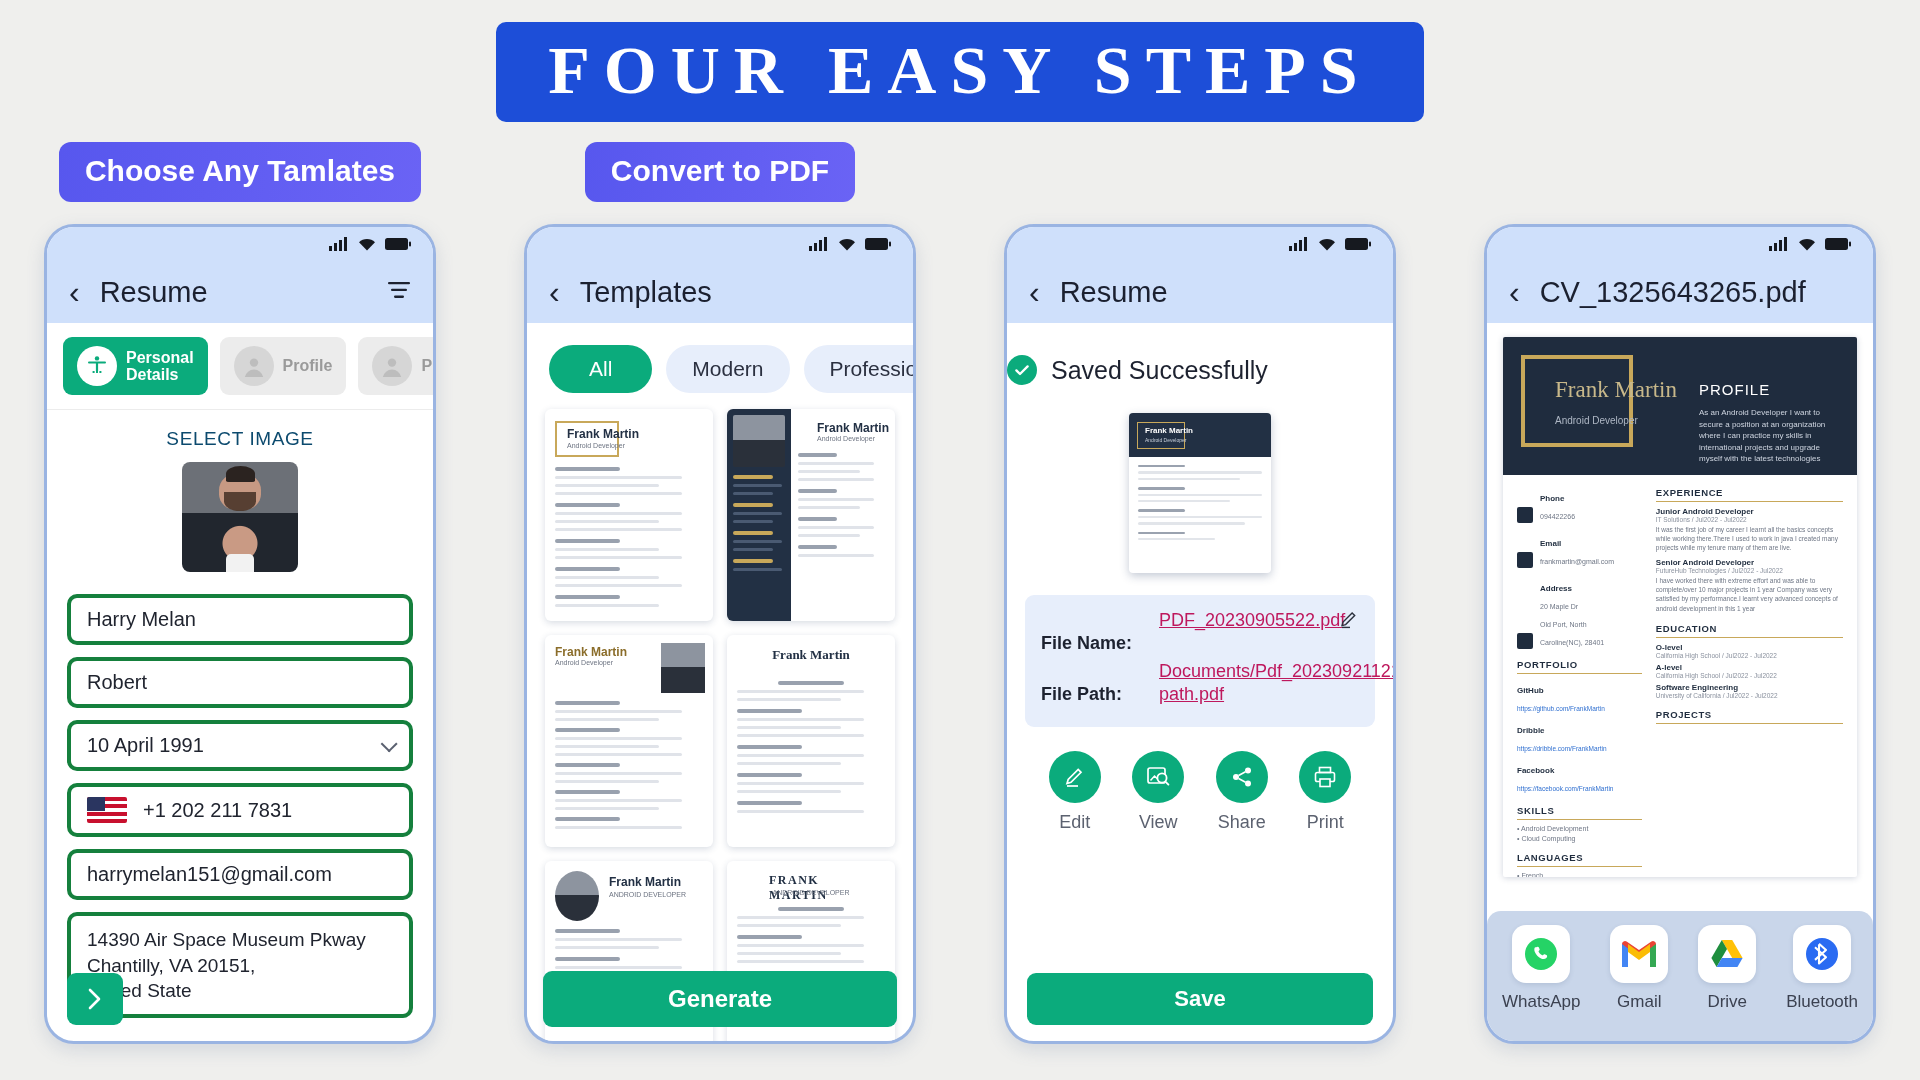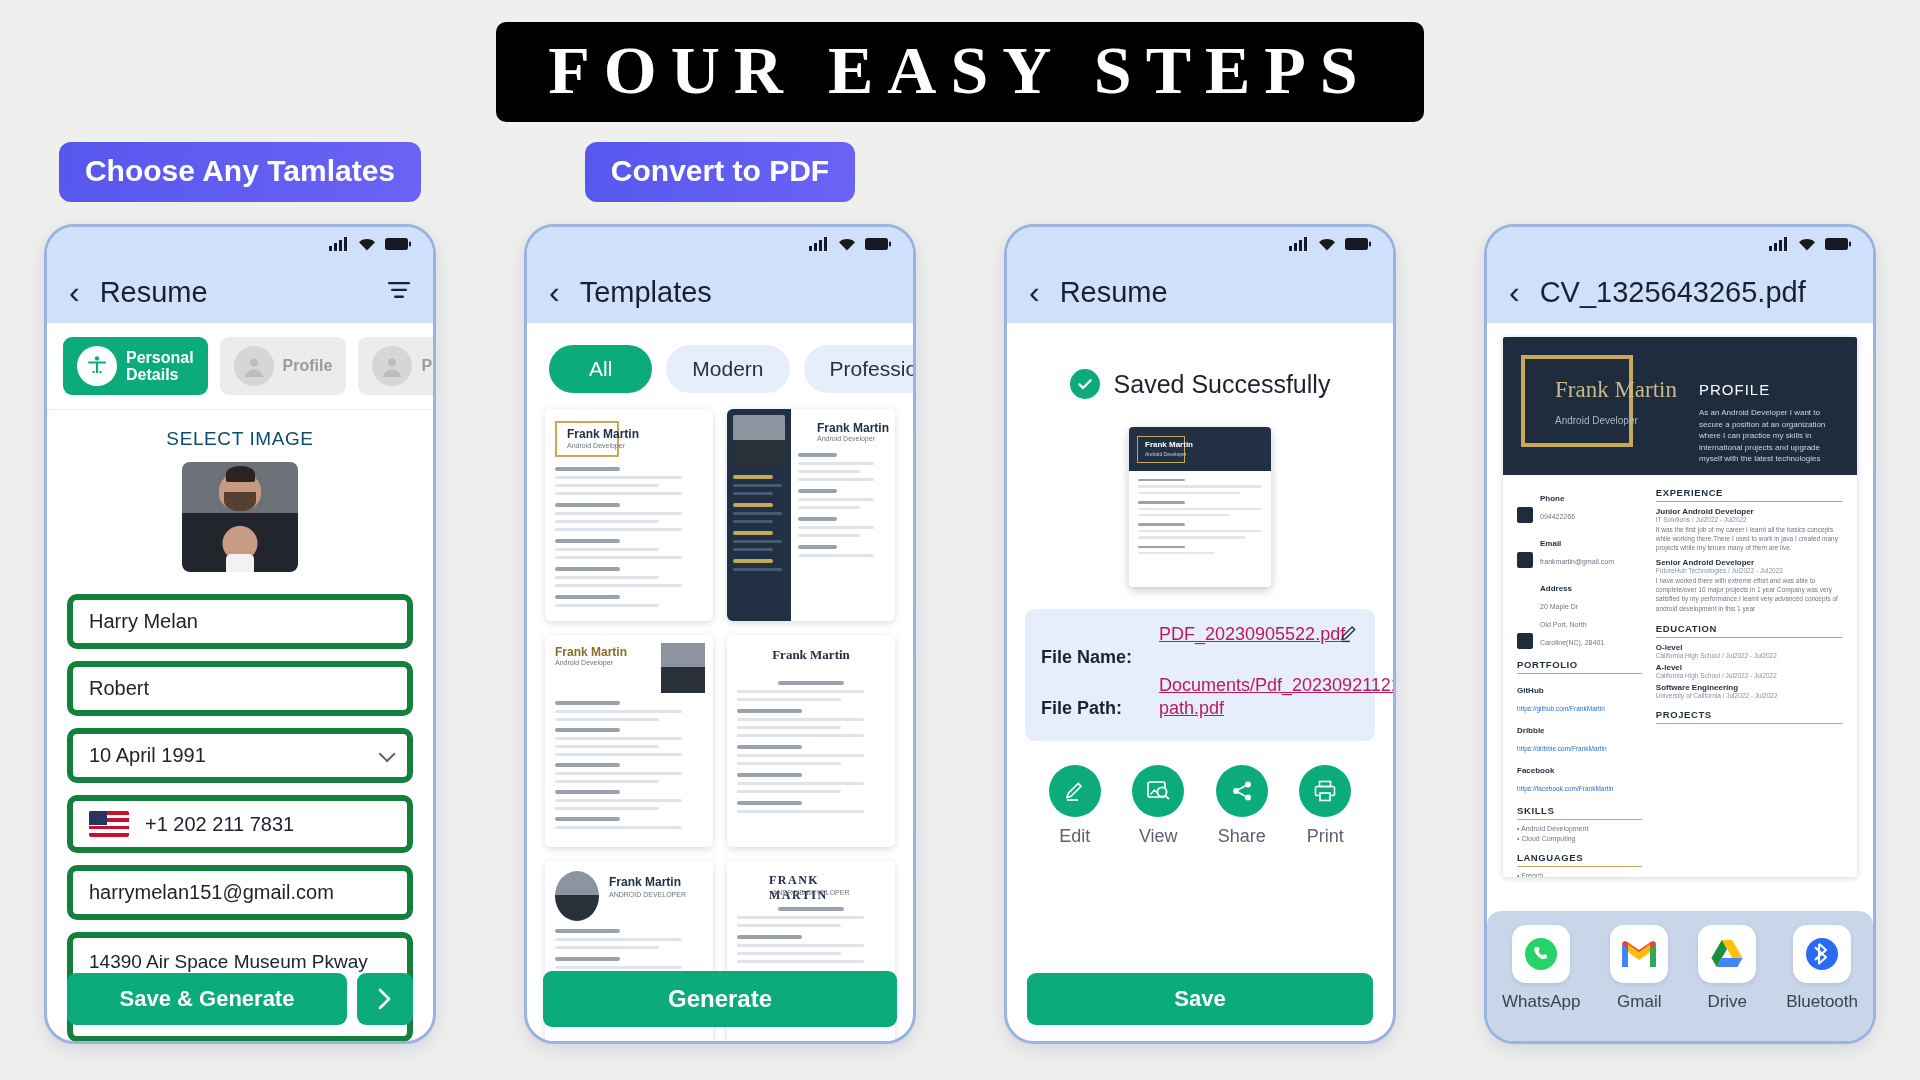--- a/index.html
+++ b/index.html
@@ -7,21 +7,21 @@
     width: 1920px; height: 1080px;
     background: #efefed;
     font-family: "Liberation Sans", sans-serif;
     overflow: hidden;
     position: relative;
   }
 
   
   .banner-wrap { width: 100%; display: flex; justify-content: center; padding-top: 22px; }
   .banner {
-    background: #000000;
+    background: #1d4ed8;
     border-radius: 10px;
     padding: 14px 52px 18px;
     color: #fff;
     font-family: "Liberation Serif", serif;
     font-weight: bold;
     font-size: 68px;
     letter-spacing: 14px;
     line-height: 1;
     white-space: nowrap;
   }
@@ -112,21 +112,21 @@
     position:absolute; left:38%; bottom:0; width:24%; height:16%;
     background:#f2f2f2; border-radius: 5px 5px 0 0;
   }
   .photo .beard {
     position:absolute; left:36%; top:27%; width:28%; height:18%;
     background:#4d372b; border-radius: 0 0 50% 50%; opacity:.92;
   }
 
   .fields { padding: 0 20px; display: flex; flex-direction: column; gap: 12px; }
   .field {
-    border: 6px solid #15803d; border-radius: 10px;
+    border: 4px solid #15803d; border-radius: 10px;
     min-height: 50px; display: flex; align-items: center;
     padding: 10px 16px; font-size: 20px; color: #20242f;
     background: #fff; position: relative;
   }
   .field.tall { align-items: flex-start; padding-top: 11px; line-height: 1.35; font-size: 19px; }
   .field .caret {
     margin-left: auto; width: 12px; height: 12px;
     border-right: 2.4px solid #5a6070; border-bottom: 2.4px solid #5a6070;
     transform: rotate(45deg) translateY(-3px);
   }
@@ -191,22 +191,22 @@
 
   .generate-bar {
     position: absolute; left: 16px; right: 16px; bottom: 14px;
     background: #0bab7c; color: #fff; height: 56px; border-radius: 9px;
     display: flex; align-items: center; justify-content: center;
     font-size: 24px; font-weight: bold;
   }
 
   
   .saved-row {
-    display: flex; align-items: center; justify-content: center; gap: 14px;
-    padding: 46px 0 18px;
+    display: flex; align-items: center; gap: 14px;
+    padding: 32px 0 18px;
   }
   .tick {
     width: 30px; height: 30px; border-radius: 50%; background: #0bab7c;
     display: flex; align-items: center; justify-content: center;
   }
   .saved-txt { font-size: 25px; color: #1d2230; }
   .preview-doc {
     width: 142px; height: 160px; margin: 10px auto 0;
     background: #fff; border-radius: 4px;
     box-shadow: 0 3px 10px rgba(40,60,100,.28);
@@ -389,21 +389,20 @@
         <span>harrymelan151@gmail.com</span>
       </div>
       <div class="field tall">
         <span style="white-space:pre-line">14390 Air Space Museum Pkway
 Chantilly, VA 20151,
 United State</span>
       </div>
     </div>
 
     <div class="bottom-row">
-      <div class="btn-primary">Save &amp; Generate</div>
       <div class="btn-next">
         <svg width="16" height="22" viewBox="0 0 16 22">
               <path d="M3 2l9 9-9 9" stroke="#fff" stroke-width="2.6" fill="none" stroke-linecap="round" stroke-linejoin="round"></path>
             </svg>
       </div>
     </div>
   </div>
   </div>
 
   <div class="phone-col">

